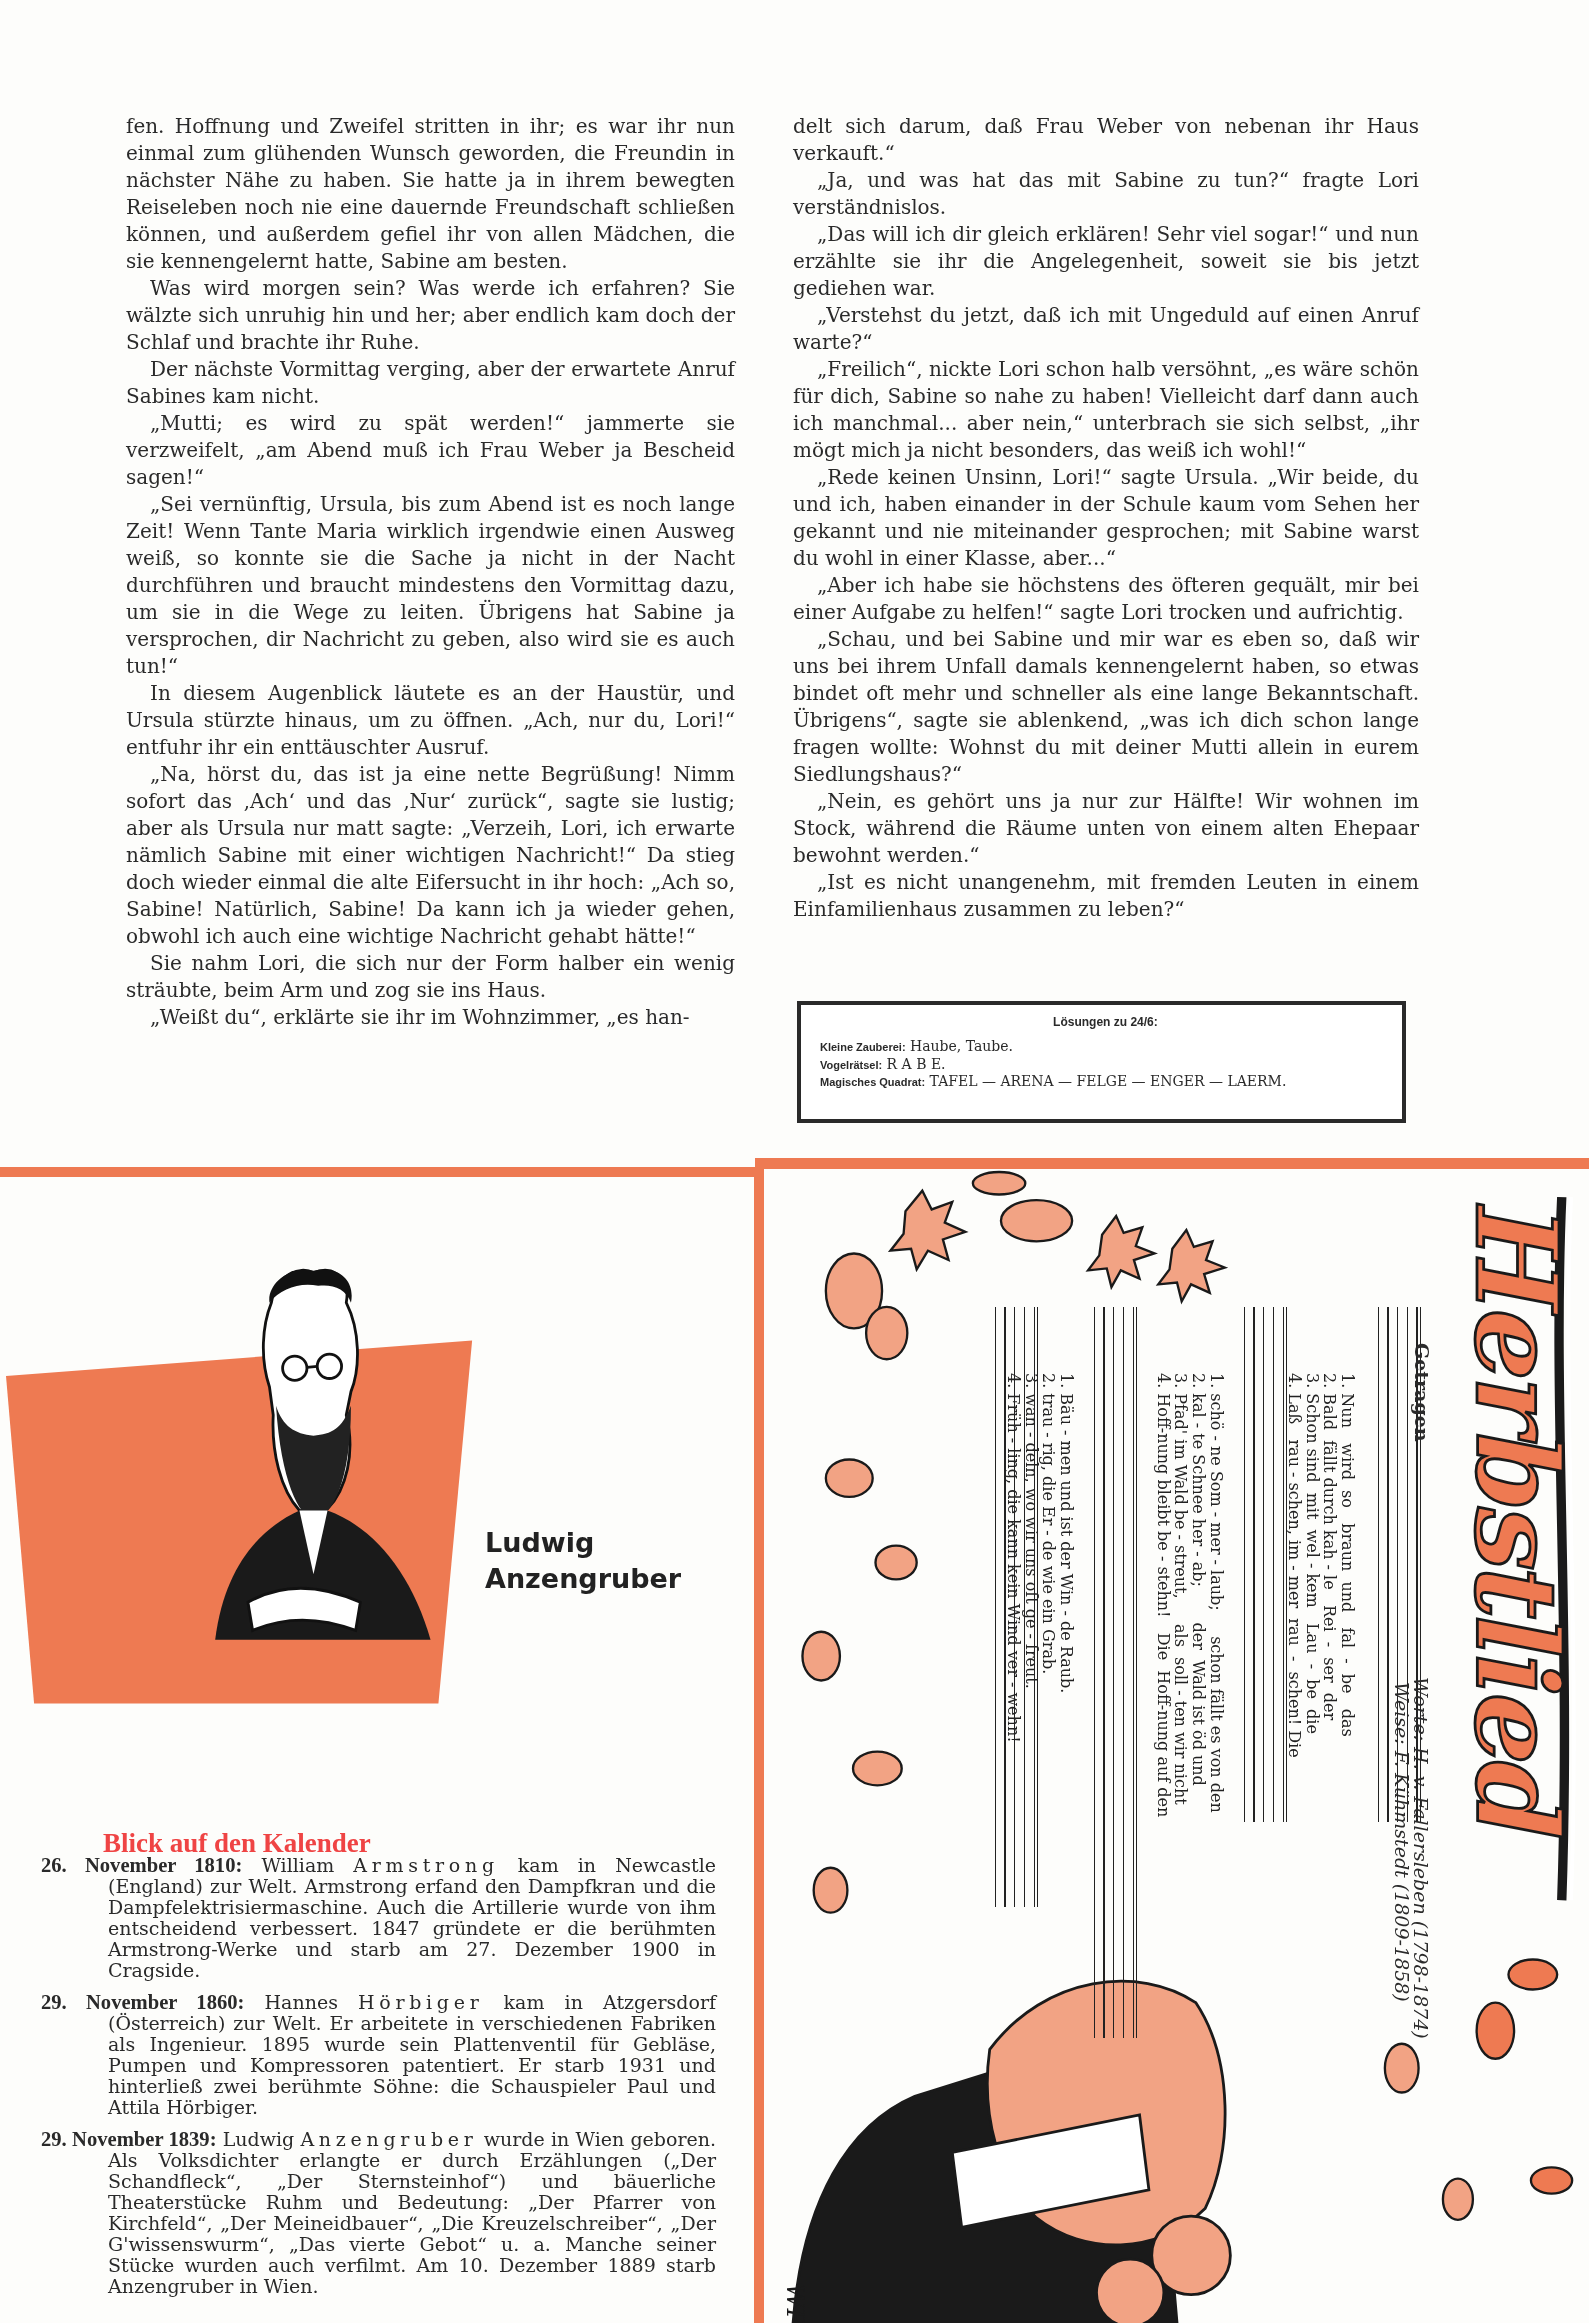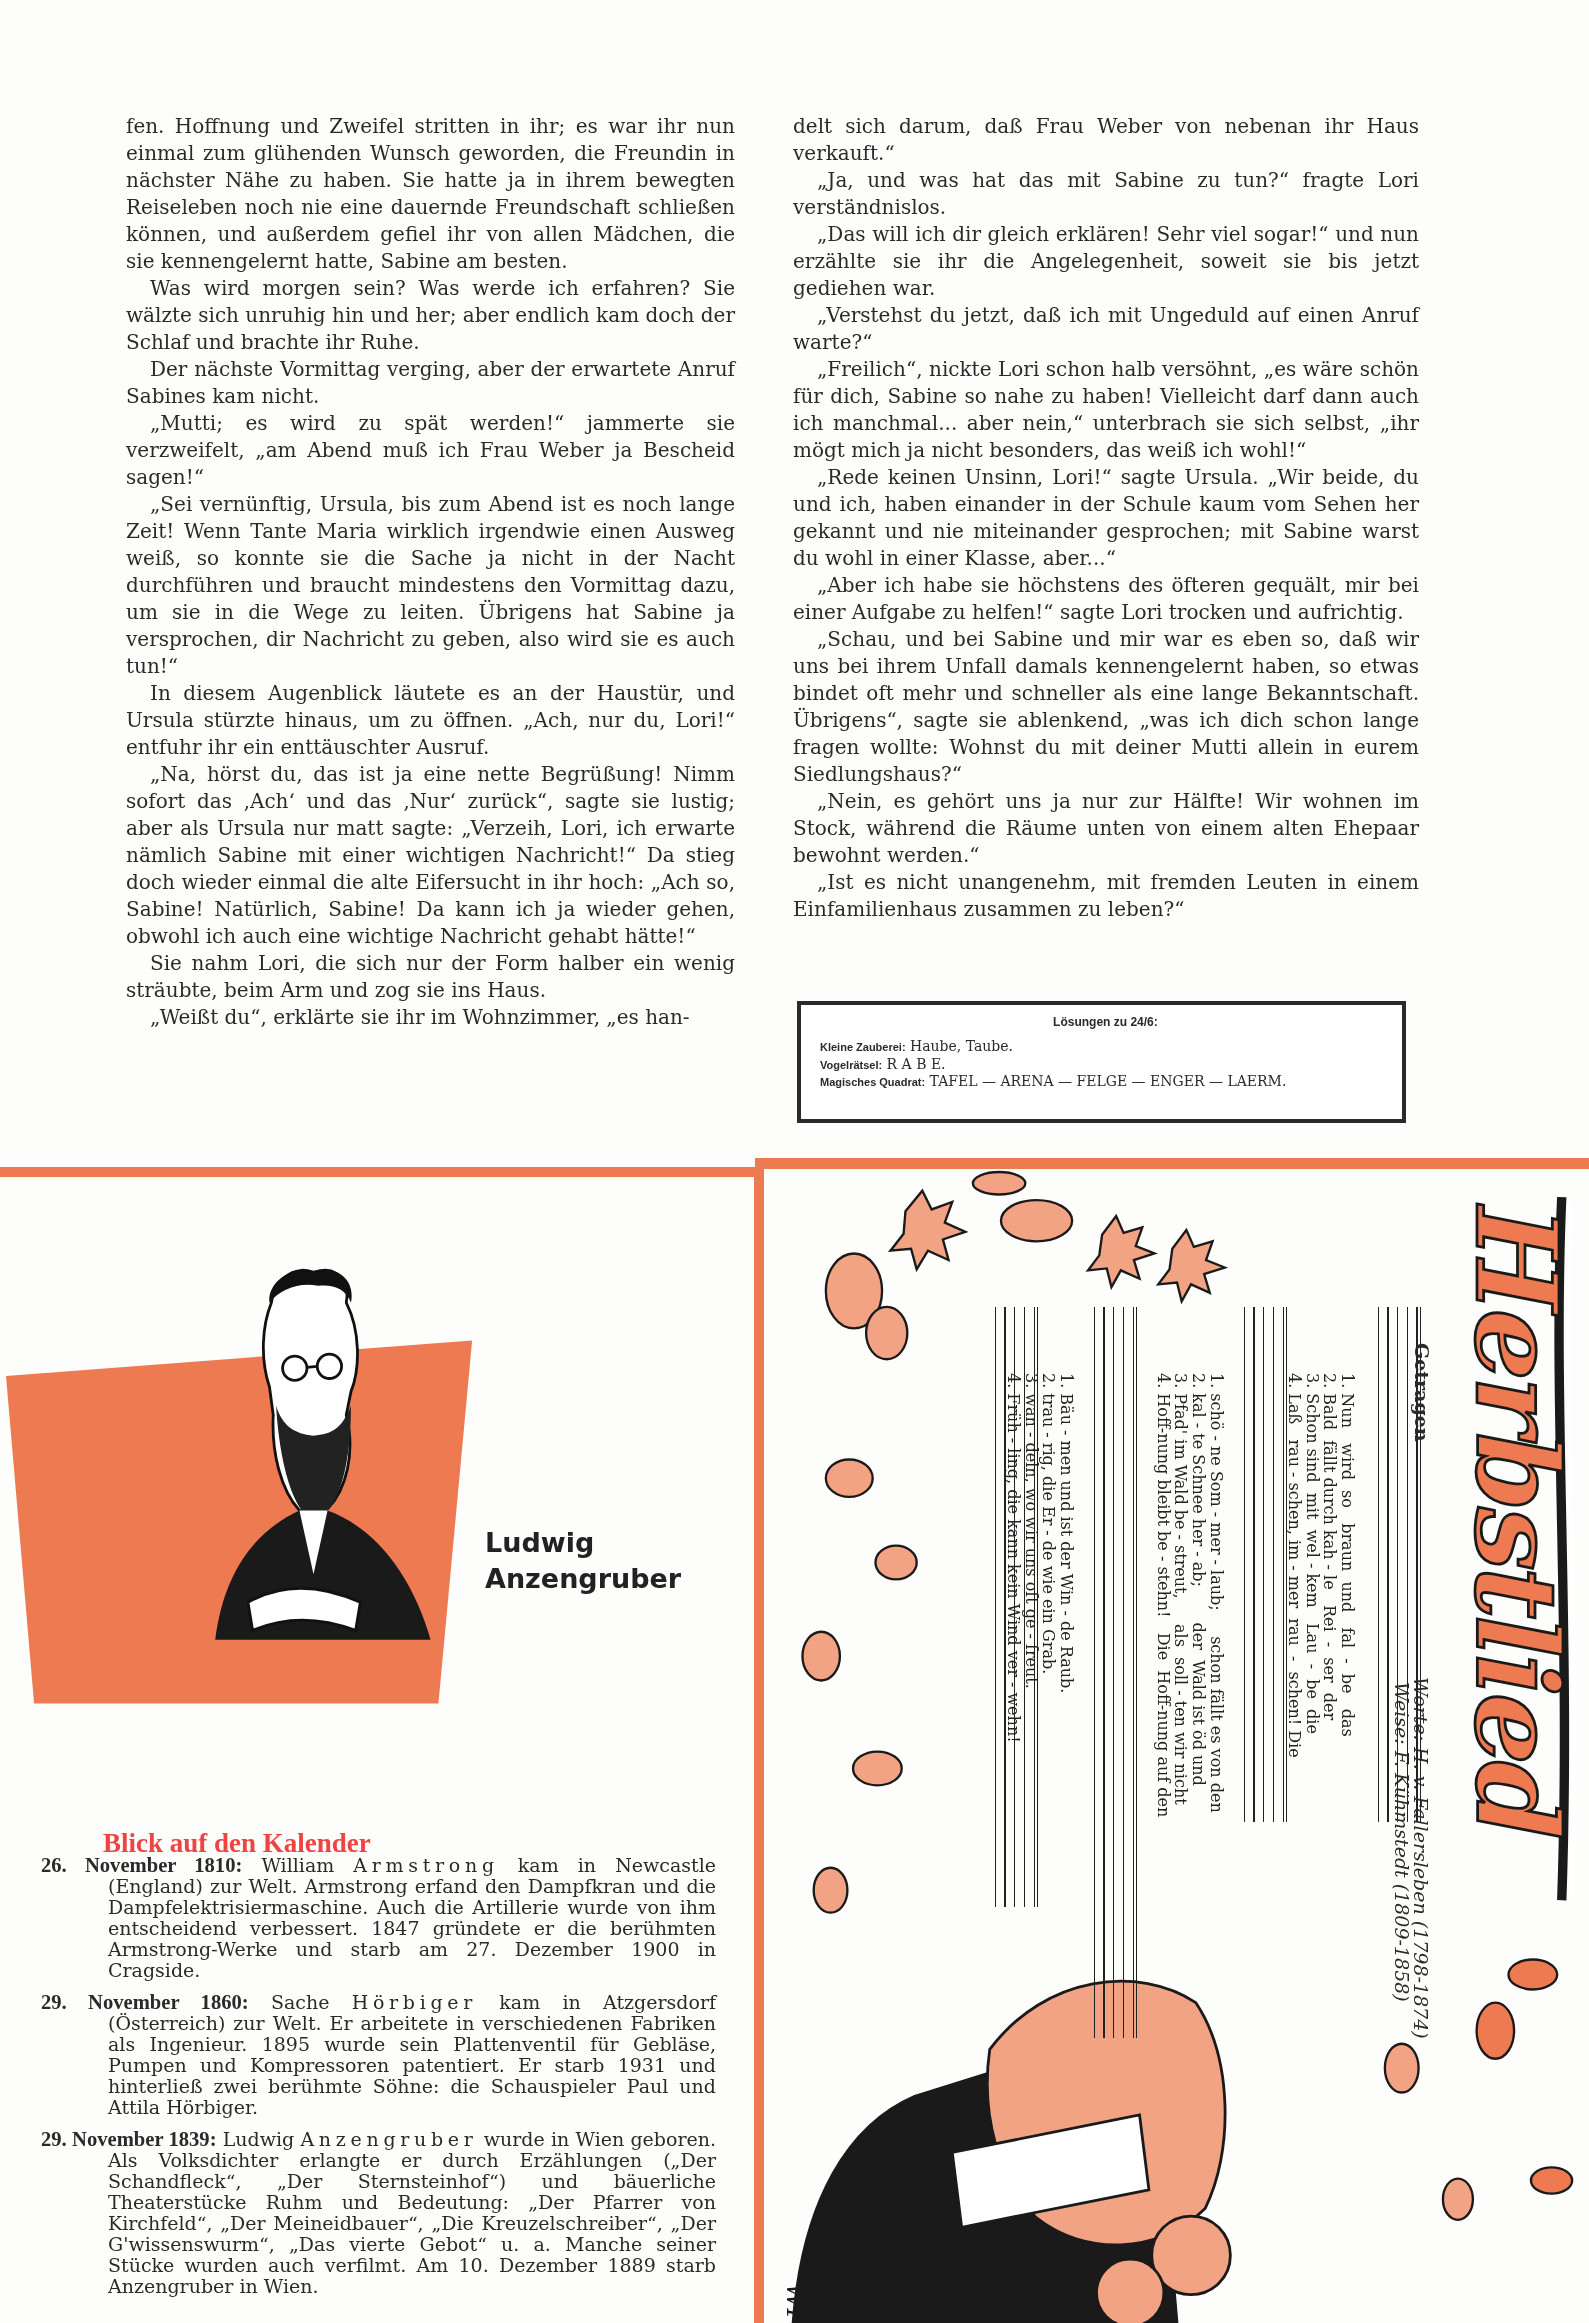--- a/index.html
+++ b/index.html
@@ -105,21 +105,21 @@
 </div>
 
 <div id="calendar-title">Blick auf den Kalender</div>
 <div id="calendar">
   <div class="cal-entry">
     <span class="date">26. November 1810:</span>
     <span>William </span><span class="spaced">Armstrong</span><span> kam in Newcastle (England) zur Welt. Armstrong erfand den Dampfkran und die Dampfelektrisiermaschine. Auch die Artillerie wurde von ihm entscheidend verbessert. 1847 gründete er die berühmten Armstrong-Werke und starb am 27. Dezember 1900 in Cragside.</span>
   </div>
   <div class="cal-entry">
     <span class="date">29. November 1860:</span>
-    <span>Sache </span><span class="spaced">Hörbiger</span><span> kam in Atzgersdorf (Österreich) zur Welt. Er arbeitete in verschiedenen Fabriken als Ingenieur. 1895 wurde sein Plattenventil für Gebläse, Pumpen und Kompressoren patentiert. Er starb 1931 und hinterließ zwei berühmte Söhne: die Schauspieler Paul und Attila Hörbiger.</span>
+    <span>Hannes </span><span class="spaced">Hörbiger</span><span> kam in Atzgersdorf (Österreich) zur Welt. Er arbeitete in verschiedenen Fabriken als Ingenieur. 1895 wurde sein Plattenventil für Gebläse, Pumpen und Kompressoren patentiert. Er starb 1931 und hinterließ zwei berühmte Söhne: die Schauspieler Paul und Attila Hörbiger.</span>
   </div>
   <div class="cal-entry">
     <span class="date">29. November 1839:</span>
     <span>Ludwig </span><span class="spaced">Anzengruber</span><span> wurde in Wien geboren. Als Volksdichter erlangte er durch Erzählungen („Der Schandfleck“, „Der Sternsteinhof“) und bäuerliche Theaterstücke Ruhm und Bedeutung: „Der Pfarrer von Kirchfeld“, „Der Meineidbauer“, „Die Kreuzelschreiber“, „Der G'wissenswurm“, „Das vierte Gebot“ u. a. Manche seiner Stücke wurden auch verfilmt. Am 10. Dezember 1889 starb Anzengruber in Wien.</span>
   </div>
 </div>
 
 <div id="song-area">
   <svg id="leaves" viewBox="0 0 880 1232">
     <g fill="#f2a384" stroke="#1a1a1a" stroke-width="2.5">

